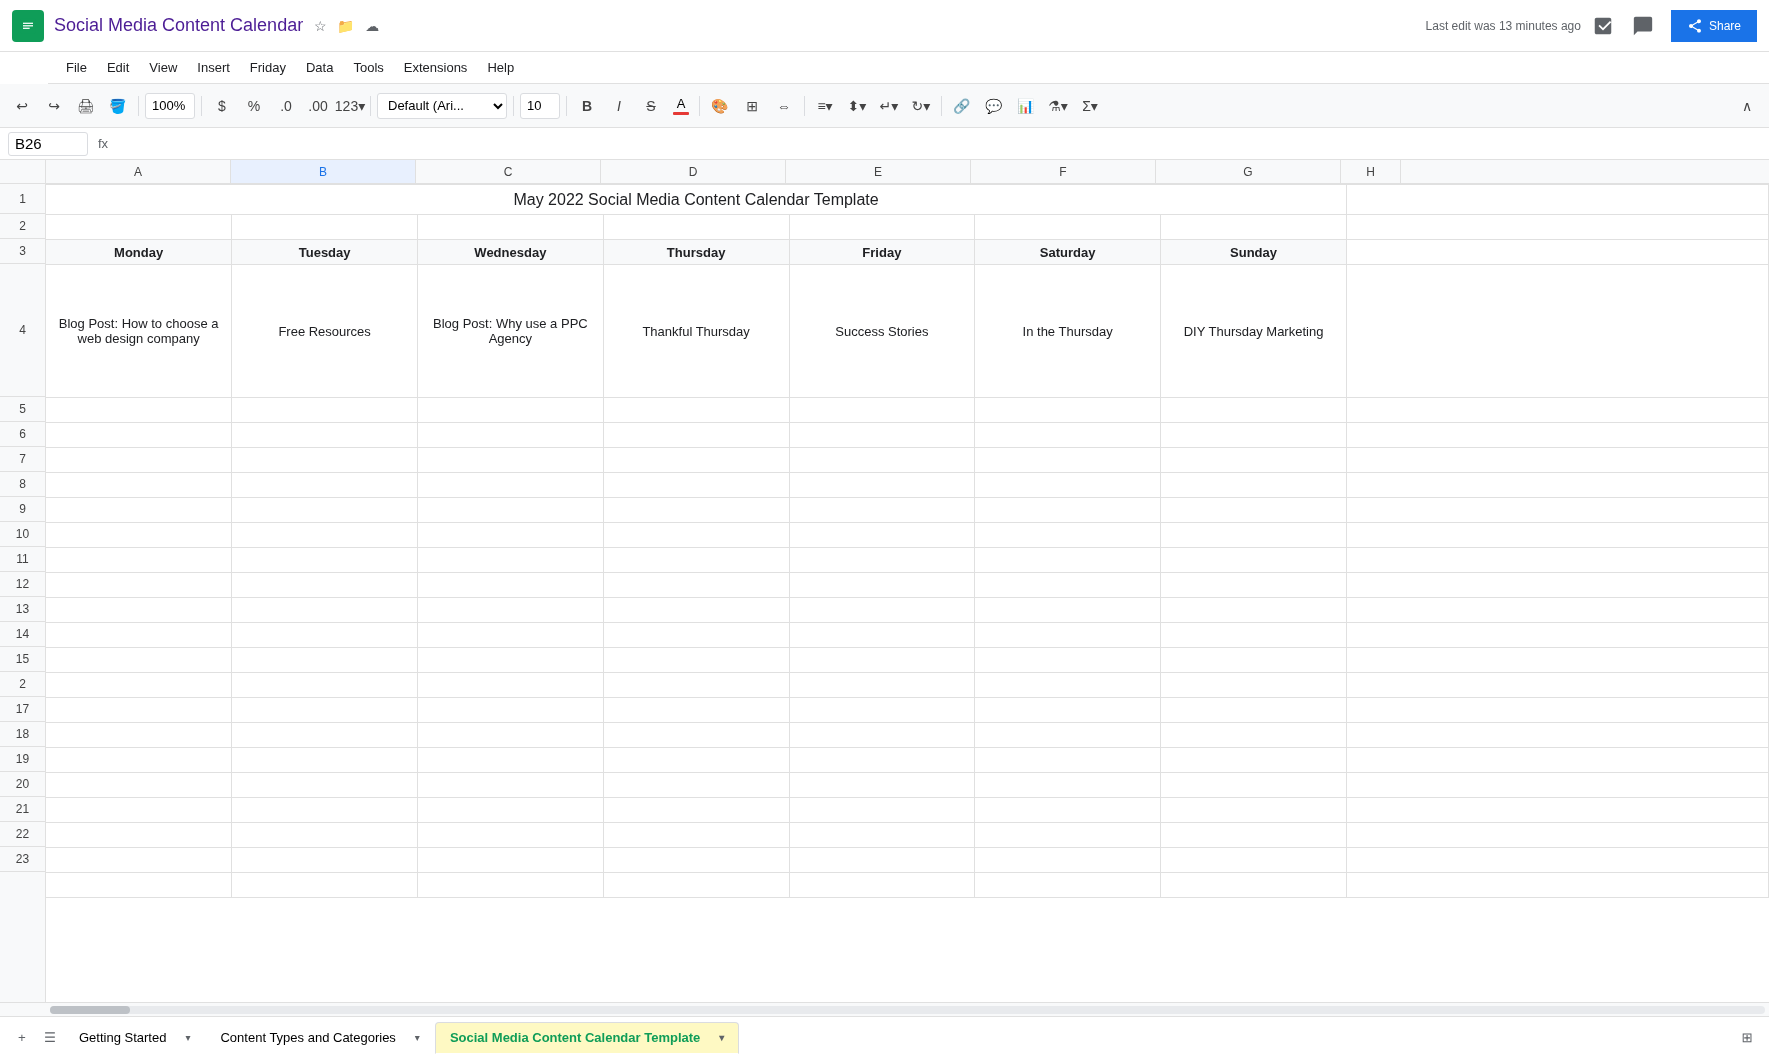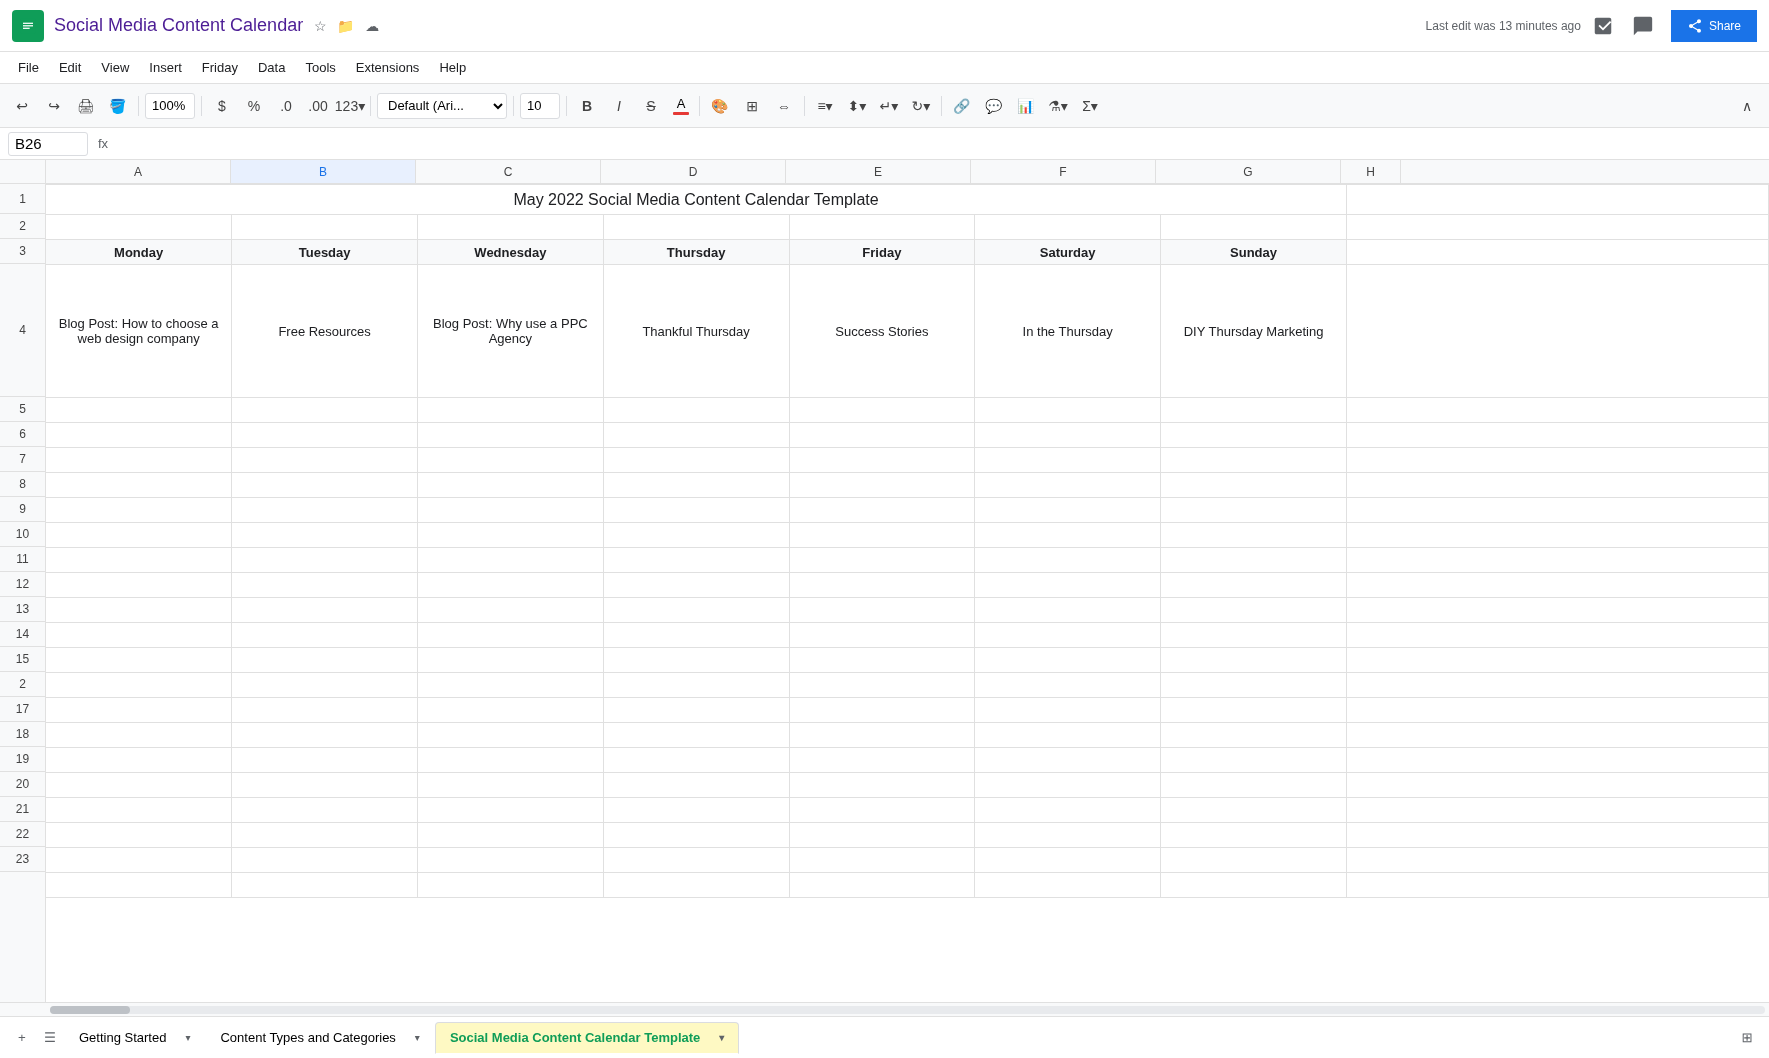--- a/index.html
+++ b/index.html
@@ -12,21 +12,21 @@
     .title-section { display: flex; flex-direction: column; }
     .doc-title { font-size: 18px; color: #4c1d95; font-weight: 400; }
     .title-icon { width: 18px; height: 18px; color: #5f6368; cursor: pointer; display: flex; align-items: center; justify-content: center; font-size: 14px; }
     .spacer { flex: 1; }
     .last-edit { font-size: 12px; color: #5f6368; }
     .top-right-icons { display: flex; align-items: center; gap: 16px; }
     .top-icon { width: 24px; height: 24px; color: #5f6368; cursor: pointer; display: flex; align-items: center; justify-content: center; }
     .share-btn { background: #1a73e8; color: #fff; border: none; border-radius: 0; padding: 8px 16px; font-size: 12px; font-weight: 500; cursor: pointer; display: flex; align-items: center; gap: 6px; }
 
     
-    .menu-bar { display: flex; align-items: center; padding: 2px 10px; gap: 4px; background: #fff; border-bottom: 1px solid #e0e0e0; height: 32px; }
+    .menu-bar { display: flex; align-items: center; padding: 2px 10px; gap: 4px; background: #fff; border-bottom: 1px solid #e0e0e0; height: 32px; margin-left: 48px; }
     .menu-item { padding: 4px 8px; font-size: 13px; color: #202124; cursor: pointer; border-radius: 4px; }
 
     
     .toolbar { display: flex; align-items: center; padding: 4px 8px; gap: 4px; background: #f8f9fa; border-bottom: 1px solid #e0e0e0; height: 44px; flex-wrap: nowrap; }
     .tb-btn { width: 28px; height: 28px; display: flex; align-items: center; justify-content: center; border: none; background: transparent; cursor: pointer; border-radius: 3px; color: #444; font-size: 14px; }
     .tb-sep { width: 1px; height: 20px; background: #dadce0; margin: 0 2px; }
     .tb-input { border: 1px solid #dadce0; border-radius: 3px; padding: 2px 6px; font-size: 13px; height: 26px; background: #fff; }
     .tb-input-sm { width: 50px; }
     .tb-input-font { width: 130px; }
     .tb-font-size { width: 40px; }

